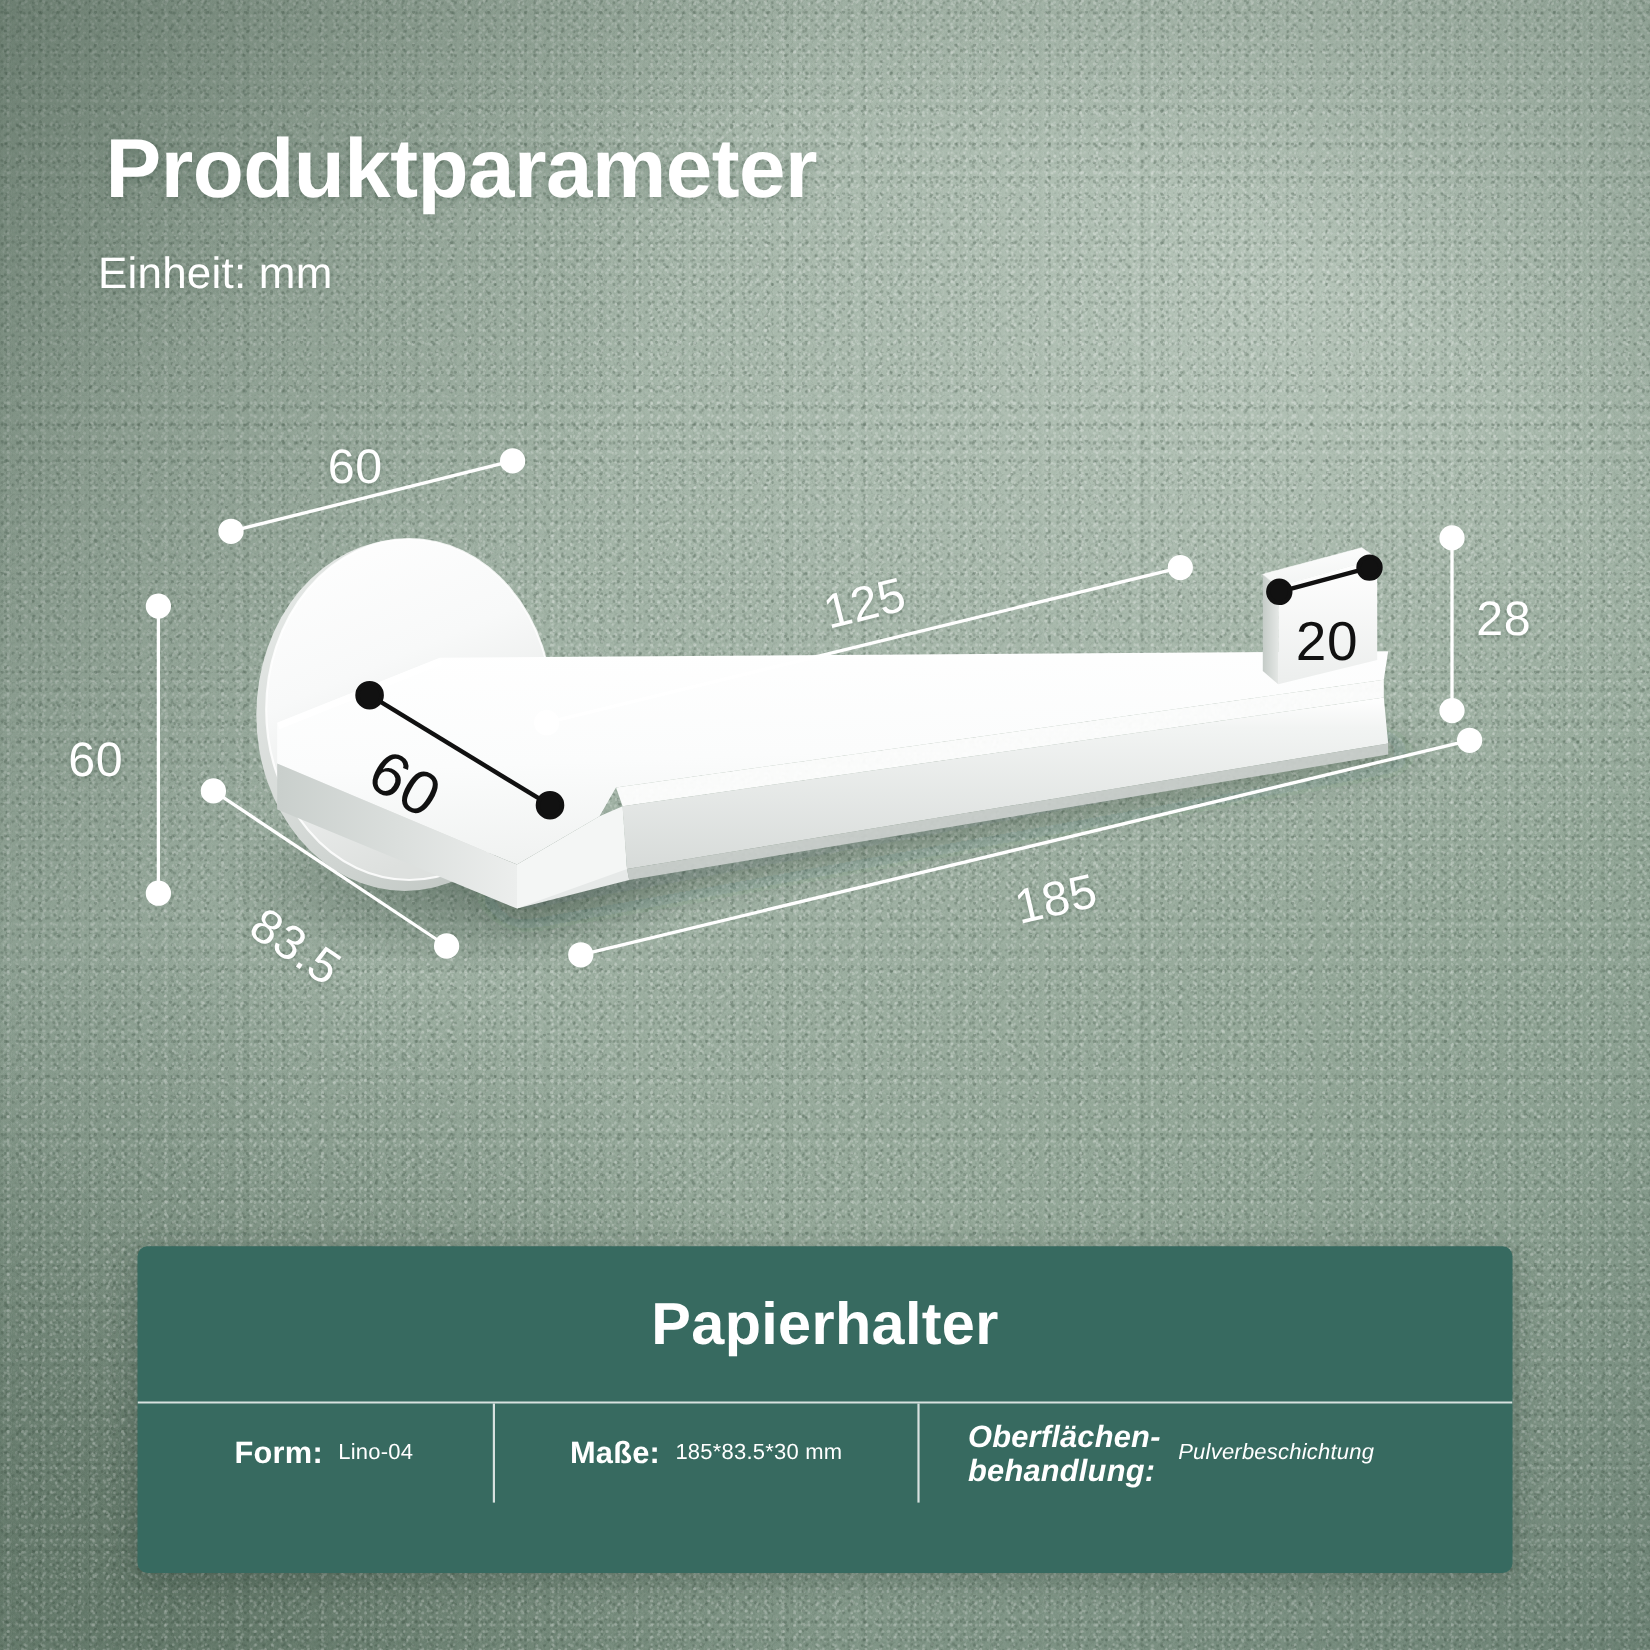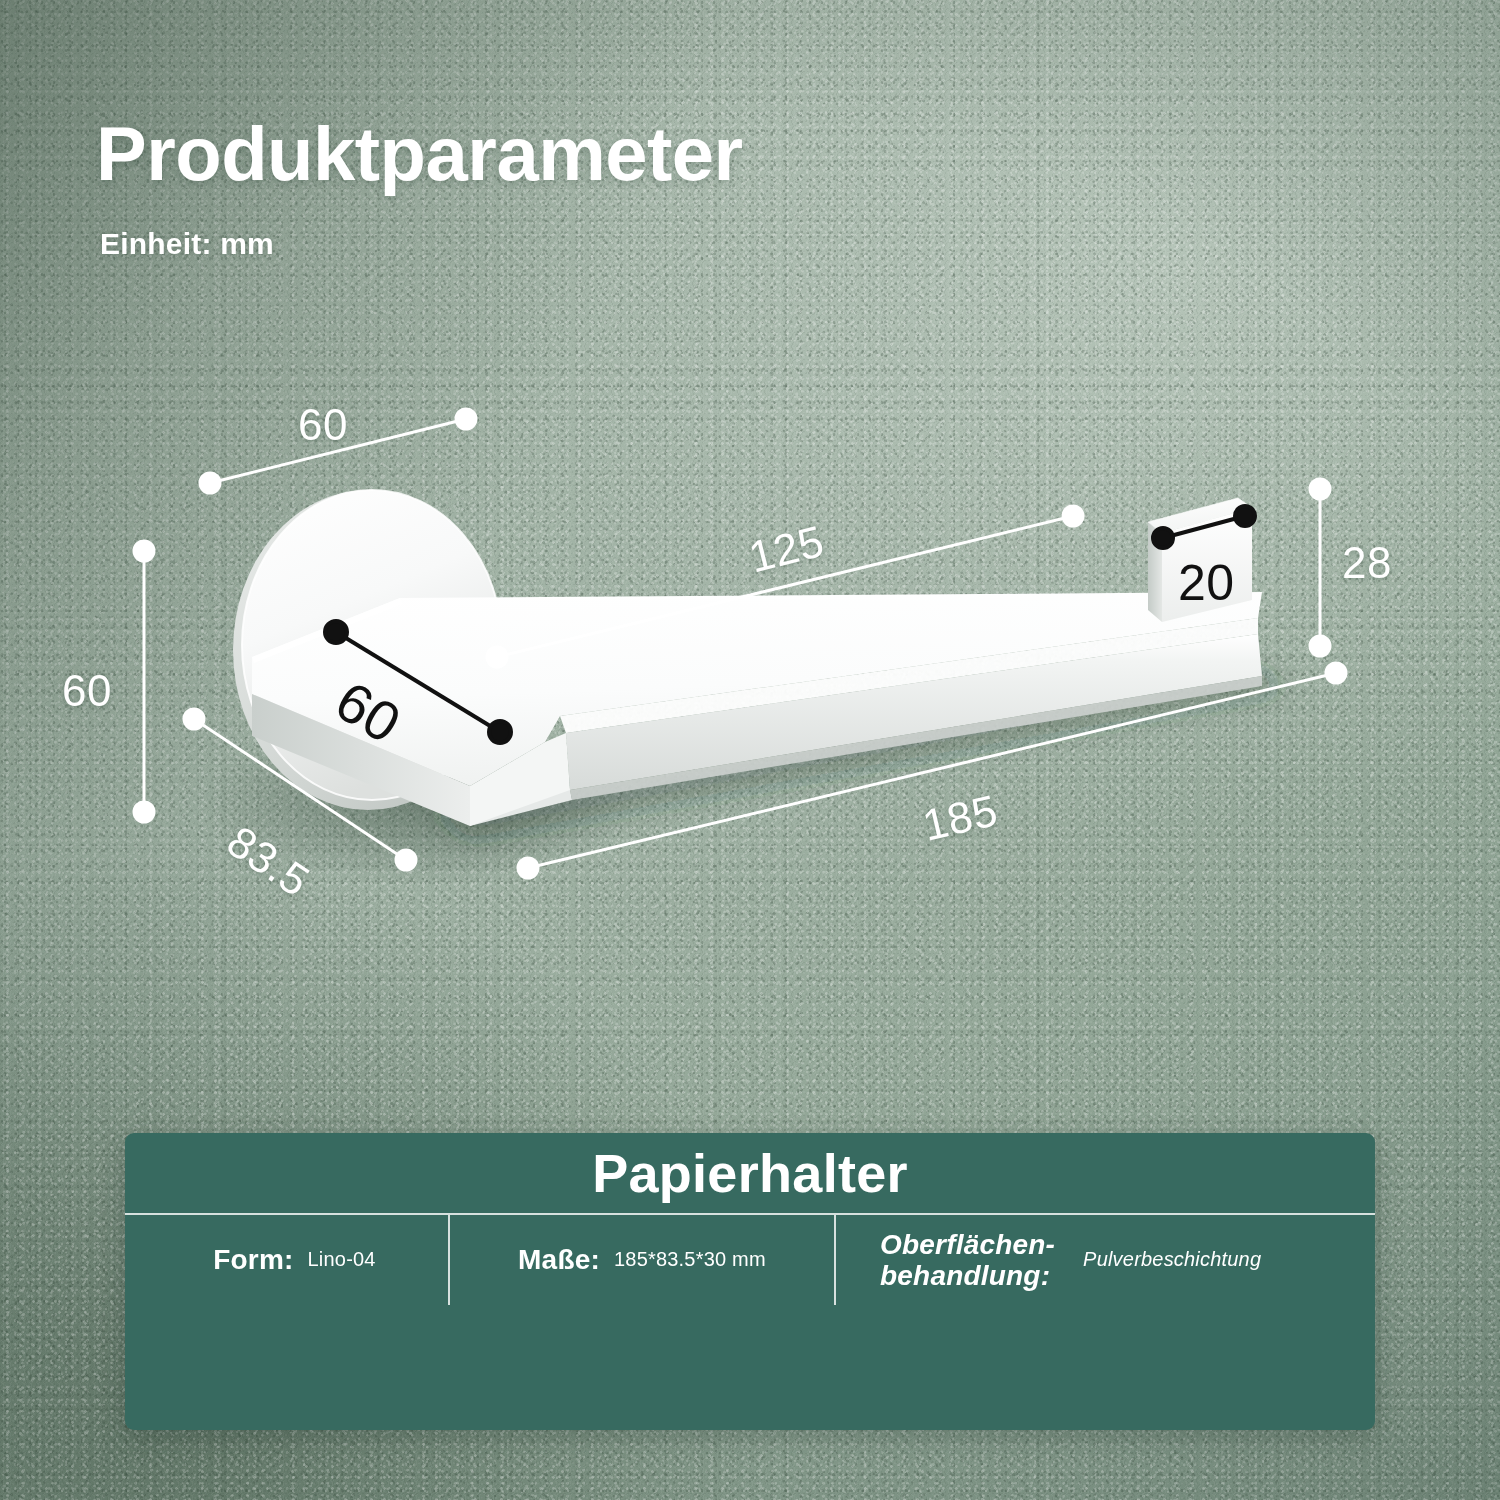--- a/index.html
+++ b/index.html
@@ -60,43 +60,43 @@
       radial-gradient(ellipse 1500px 1200px at 50% 50%, rgba(0,0,0,0) 52%, rgba(30,52,38,.30) 100%);
   }
   
   .title{
     position:absolute;left:96px;top:116px;
     font-size:76px;font-weight:700;color:#ffffff;
     letter-spacing:-0.5px;line-height:1;
     text-shadow:0 2px 10px rgba(30,55,40,.28);
   }
   .subtitle{
-    position:absolute;left:100px;top:227px;
-    font-size:30px;font-weight:700;color:#ffffff;
+    position:absolute;left:89px;top:227px;
+    font-size:40px;font-weight:400;color:#ffffff;
     letter-spacing:.2px;
     text-shadow:0 1px 6px rgba(30,55,40,.25);
   }
   
   .product{position:absolute;left:0;top:0;width:1500px;height:1140px;}
   
   .dims{position:absolute;left:0;top:16px;width:1500px;height:1140px;}
   .dimlabel{
     position:absolute;color:#ffffff;font-size:44px;font-weight:400;
     letter-spacing:.5px;white-space:nowrap;
     text-shadow:0 1px 5px rgba(30,55,40,.30);
   }
   .dimlabel.dark{color:#111111;text-shadow:none;font-weight:400;}
   
   .spec-table{
     position:absolute;left:125px;top:1133px;width:1250px;height:297px;
     background:#376a60;border-radius:9px;overflow:hidden;
     box-shadow:0 6px 26px rgba(25,48,36,.30);
   }
   .spec-head{
-    height:80px;display:flex;align-items:center;justify-content:center;
+    height:141px;display:flex;align-items:center;justify-content:center;
   }
   .spec-head-text{
     color:#ffffff;font-size:54px;font-weight:700;letter-spacing:.3px;
   }
   .spec-rows{border-top:2px solid rgba(255,255,255,.80);}
   .spec-row{display:flex;height:90px;padding-left:16px;}
   .spec-row + .spec-row{border-top:2px solid rgba(255,255,255,.80);}
   .cell{
     display:flex;align-items:center;
     padding:0 0 0 0;box-sizing:border-box;
@@ -106,21 +106,21 @@
   .cell.c3{width:546px;border-left:2px solid rgba(255,255,255,.80);padding-left:44px;font-style:italic;}
   .k{
     color:#ffffff;font-weight:700;font-size:28px;white-space:pre-line;
     line-height:1.12;letter-spacing:.2px;
   }
   .v{
     color:#ffffff;font-weight:400;font-size:20px;white-space:pre-line;
     line-height:1.16;letter-spacing:.2px;margin-left:14px;
   }
   .cell.c3 .k{font-size:28px;}
-  .cell.c3 .v{margin-left:28px;}
+  .cell.c3 .v{margin-left:16px;}
 </style>
 </head>
 <body>
 
 <div id="stage">
 
   <div class="wall-base"></div>
   <div class="wall-grain"></div>
   <div class="wall-grain2"></div>
   <div class="wall-vignette"></div>

